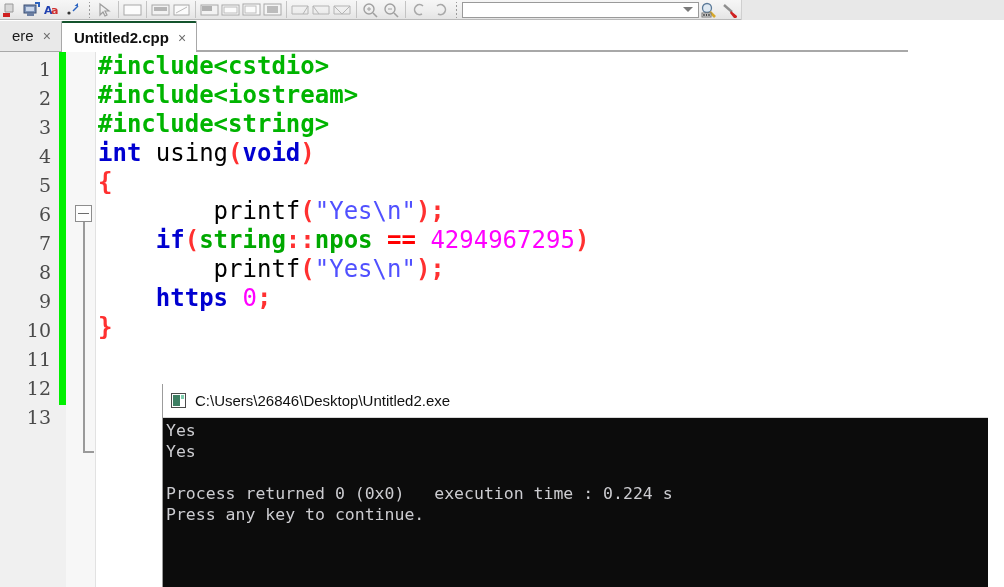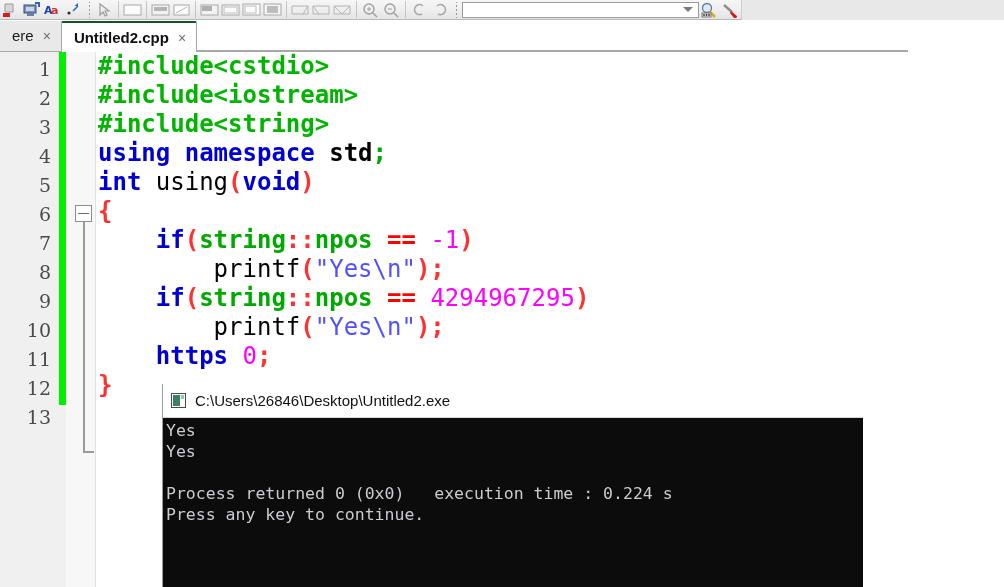--- a/index.html
+++ b/index.html
@@ -110,21 +110,21 @@
   }
   #foldline{
     position:absolute;left:17px;top:170px;width:2px;height:231px;background:#9a9a9a;
   }
   #foldfoot{
     position:absolute;left:17px;top:399px;width:11px;height:2px;background:#9a9a9a;
   }
 
   
   #console{
-    position:absolute;left:162px;top:384px;width:701px;height:203px;
+    position:absolute;left:162px;top:384px;width:826px;height:203px;
     background:#0c0c0c;border-left:1px solid #9c9c9c;box-sizing:border-box;
   }
   #console-title{
     height:34px;background:#ffffff;border-bottom:1px solid #d8d8d8;
     display:flex;align-items:center;gap:9px;padding-left:8px;box-sizing:border-box;
   }
   #console-icon{width:15px;height:15px;background:#ffffff;border:1px solid #4a4a4a;
     position:relative;flex:none;box-sizing:border-box;}
   #console-icon:before{content:"";position:absolute;left:1px;top:1px;width:7px;height:11px;background:#3d7f63;}
   #console-icon:after{content:"";position:absolute;left:9px;top:1px;width:3px;height:4px;background:#7fcfae;}
@@ -337,24 +337,22 @@
   <div id="foldcol">
     <div id="foldbox"></div>
     <div id="foldline"></div>
     <div id="foldfoot"></div>
   </div>
 
   <div id="code">
     <div class="cline"><span class="t-pre">#include&lt;cstdio&gt;</span></div>
     <div class="cline"><span class="t-pre">#include&lt;iostream&gt;</span></div>
     <div class="cline"><span class="t-pre">#include&lt;string&gt;</span></div>
-    <div class="cline"><span class="t-kw">using namespace </span><span class="t-idb">std</span><span class="t-green">;</span></div>
     <div class="cline"><span class="t-kw">int </span><span class="t-id">using</span><span class="t-punc">(</span><span class="t-kw">void</span><span class="t-punc">)</span></div>
     <div class="cline"><span class="t-punc">{</span></div>
-    <div class="cline">    <span class="t-kw">if</span><span class="t-punc">(</span><span class="t-green">string</span><span class="t-punc">::</span><span class="t-green">npos</span> <span class="t-op">==</span> <span class="t-num">-1</span><span class="t-punc">)</span></div>
     <div class="cline">        <span class="t-id">printf</span><span class="t-punc">(</span><span class="t-str">"Yes\n"</span><span class="t-punc">);</span></div>
     <div class="cline">    <span class="t-kw">if</span><span class="t-punc">(</span><span class="t-green">string</span><span class="t-punc">::</span><span class="t-green">npos</span> <span class="t-op">==</span> <span class="t-num">4294967295</span><span class="t-punc">)</span></div>
     <div class="cline">        <span class="t-id">printf</span><span class="t-punc">(</span><span class="t-str">"Yes\n"</span><span class="t-punc">);</span></div>
     <div class="cline">    <span class="t-kw">https </span><span class="t-num">0</span><span class="t-punc">;</span></div>
     <div class="cline"><span class="t-punc">}</span></div>
     <div class="cline"></div>
   </div>
 </div>
 
 <div id="console">

